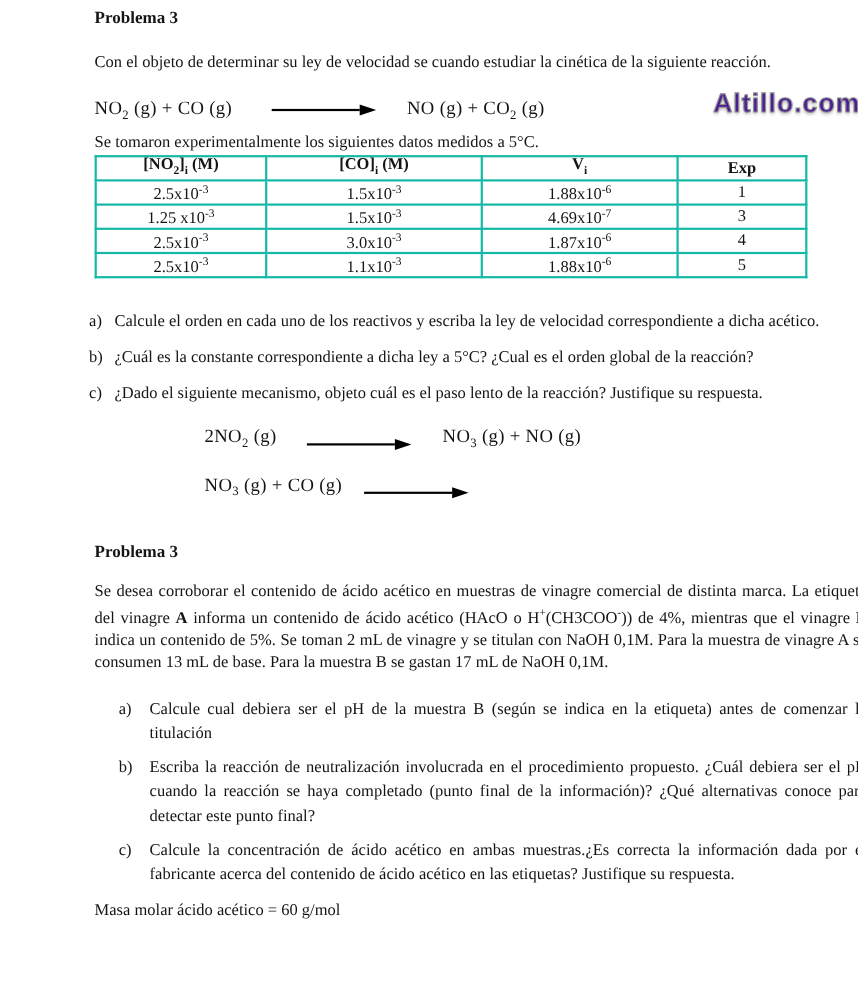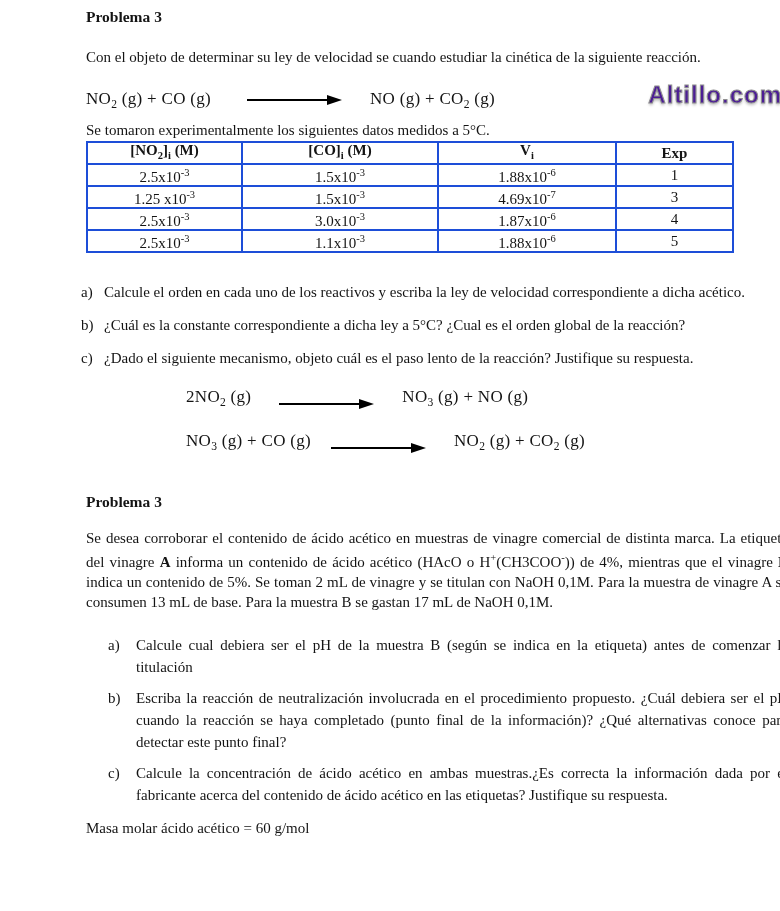--- a/index.html
+++ b/index.html
@@ -40,21 +40,21 @@
     text-shadow: 0 2px 3px rgba(0,0,0,0.30);
   }
 
   
   .caption { line-height: 20px; margin-top: 5px; }
   table.data {
     border-collapse: collapse; width: 646px; margin-top: 1px;
     table-layout: fixed;
   }
   table.data th, table.data td {
-    border: 2px solid #1d4ed8;
+    border: 2px solid #14b8a6;
     text-align: center; vertical-align: middle;
     height: 20px; line-height: 15px; padding: 0 2px;
     font-size: 15px;
   }
   table.data th { font-weight: bold; }
 
   
   .item-list { margin-top: 28px; }
   .item { display: flex; line-height: 22px; margin-top: 11px; text-align: justify; }
   .item:first-child { margin-top: 0; }
@@ -165,21 +165,20 @@
           <span class="head"></span>
         </span>
       <span class="chem">NO<sub>3</sub> (g) + NO (g)</span>
     </div>
     <div class="eq-row">
       <span class="chem">NO<sub>3</sub> (g) + CO (g)</span>
       <span class="arrow" style="margin-left:-8px;">
           <span class="shaft"></span>
           <span class="head"></span>
         </span>
-      <span class="chem">NO<sub>2</sub> (g) + CO<sub>2</sub> (g)</span>
     </div>
   </div>
 
   <div class="heading sec4-title">Problema 3</div>
 
   <p class="body-text sec4-intro">Se desea corroborar el contenido de ácido acético en muestras de vinagre comercial de distinta marca. La etiqueta del vinagre <b>A</b> informa un contenido de ácido acético (HAcO o H<sup>+</sup>(CH3COO<sup>-</sup>)) de 4%, mientras que el vinagre <b>B</b> indica un contenido de 5%. Se toman 2 mL de vinagre y se titulan con NaOH 0,1M. Para la muestra de vinagre A se consumen 13 mL de base. Para la muestra B se gastan 17 mL de NaOH 0,1M.</p>
 
   <div class="item-list p4-list">
     <div class="item">
       <span class="marker">a)</span>

